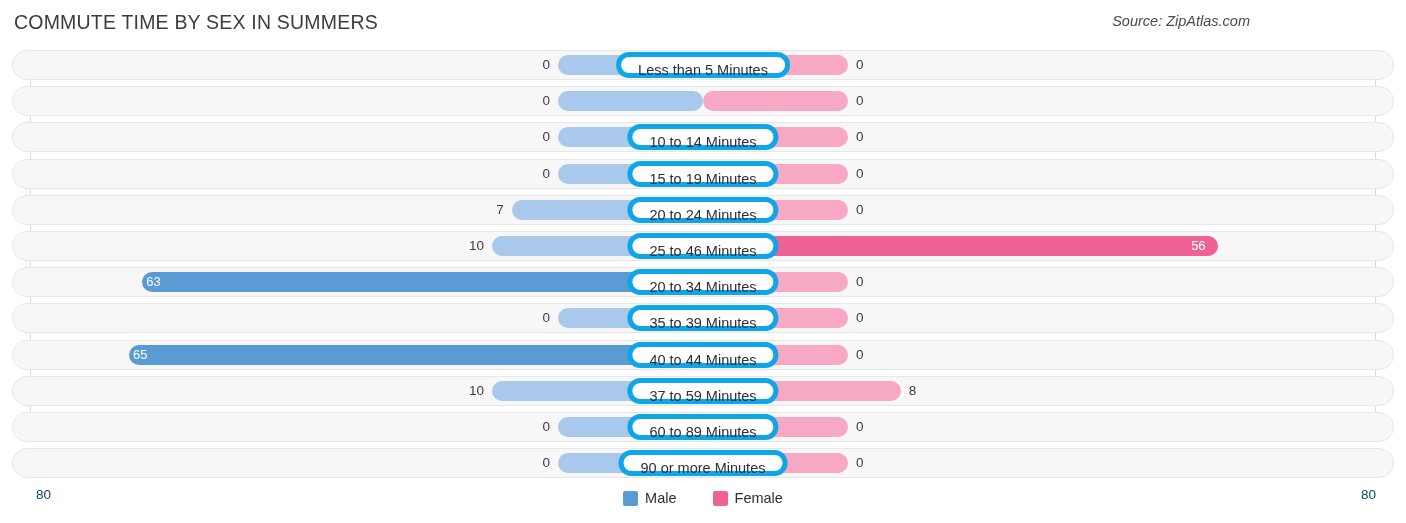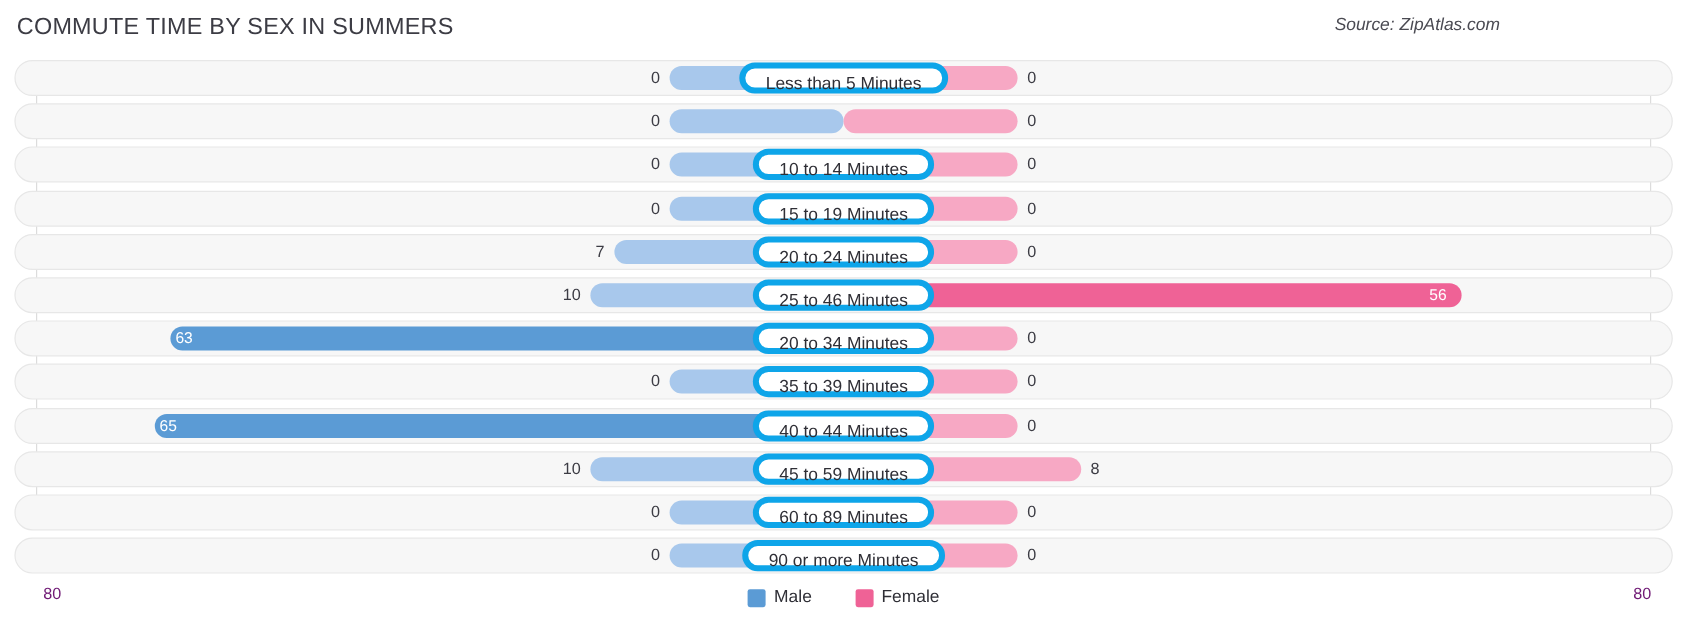--- a/index.html
+++ b/index.html
@@ -156,21 +156,21 @@
     position: absolute;
     left: 0;
     top: 487px;
     width: 1406px;
     height: 22px;
   }
   .axis-tick {
     position: absolute;
     top: 0;
     font-size: 13.5px;
-    color: #701a75;
+    color: #0c4a6e;
   }
   .axis-tick.left  { left: 36px; }
   .axis-tick.right { right: 30px; }
 
   .legend {
     position: absolute;
     left: 0;
     top: 487px;
     width: 1406px;
     height: 22px;
@@ -279,21 +279,21 @@
           <div class="bar female rounded" style="width: 145px; background: rgb(247, 168, 196);"></div>
           <div class="value-out female" style="left: 856px;">0</div>
           <div class="cat-pill">40 to 44 Minutes</div>
         </div>
         <div class="row">
           <div class="track"></div>
           <div class="bar male rounded" style="width: 211px; background: rgb(168, 200, 236);"></div>
           <div class="bar female rounded" style="width: 197.8px; background: rgb(247, 168, 196);"></div>
           <div class="value-out male" style="right: 922px;">10</div>
           <div class="value-out female" style="left: 908.8px;">8</div>
-          <div class="cat-pill">45 to 59 Minutes</div>
+          <div class="cat-pill">37 to 59 Minutes</div>
         </div>
         <div class="row">
           <div class="track"></div>
           <div class="bar male rounded" style="width: 145px; background: rgb(168, 200, 236);"></div>
           <div class="bar female rounded" style="width: 145px; background: rgb(247, 168, 196);"></div>
           <div class="value-out male" style="right: 856px;">0</div>
           <div class="value-out female" style="left: 856px;">0</div>
           <div class="cat-pill">60 to 89 Minutes</div>
         </div>
         <div class="row">

